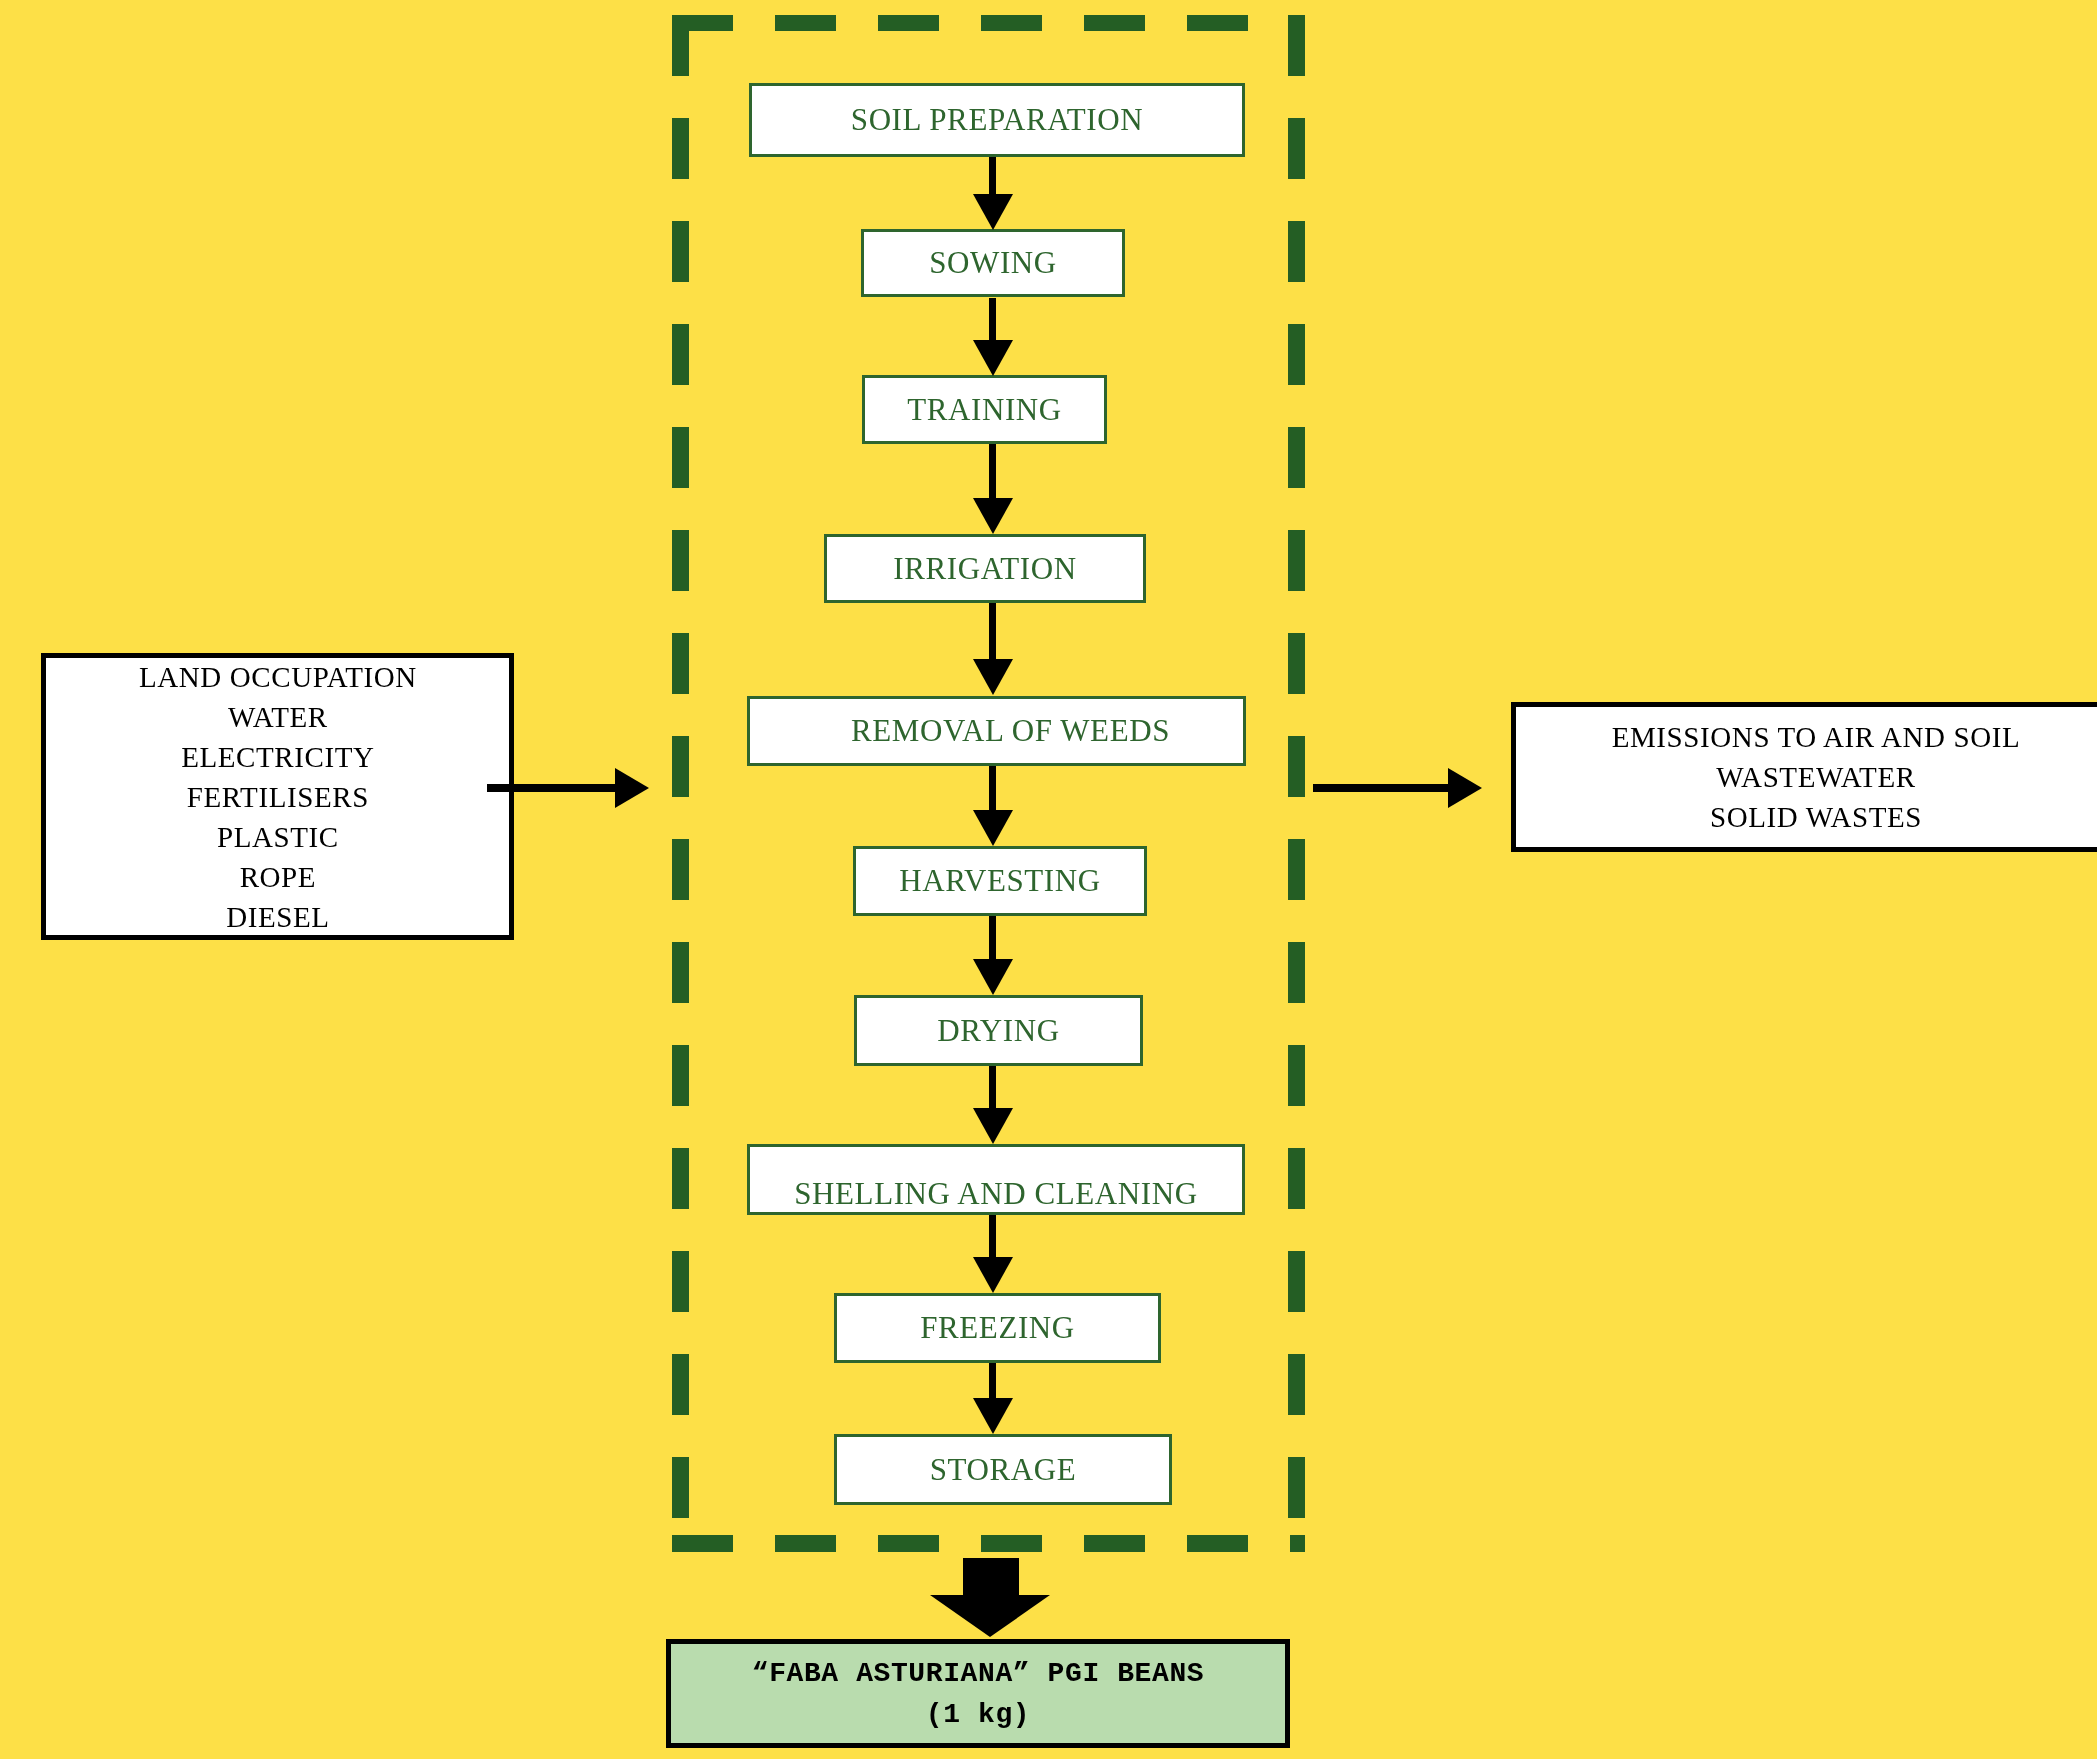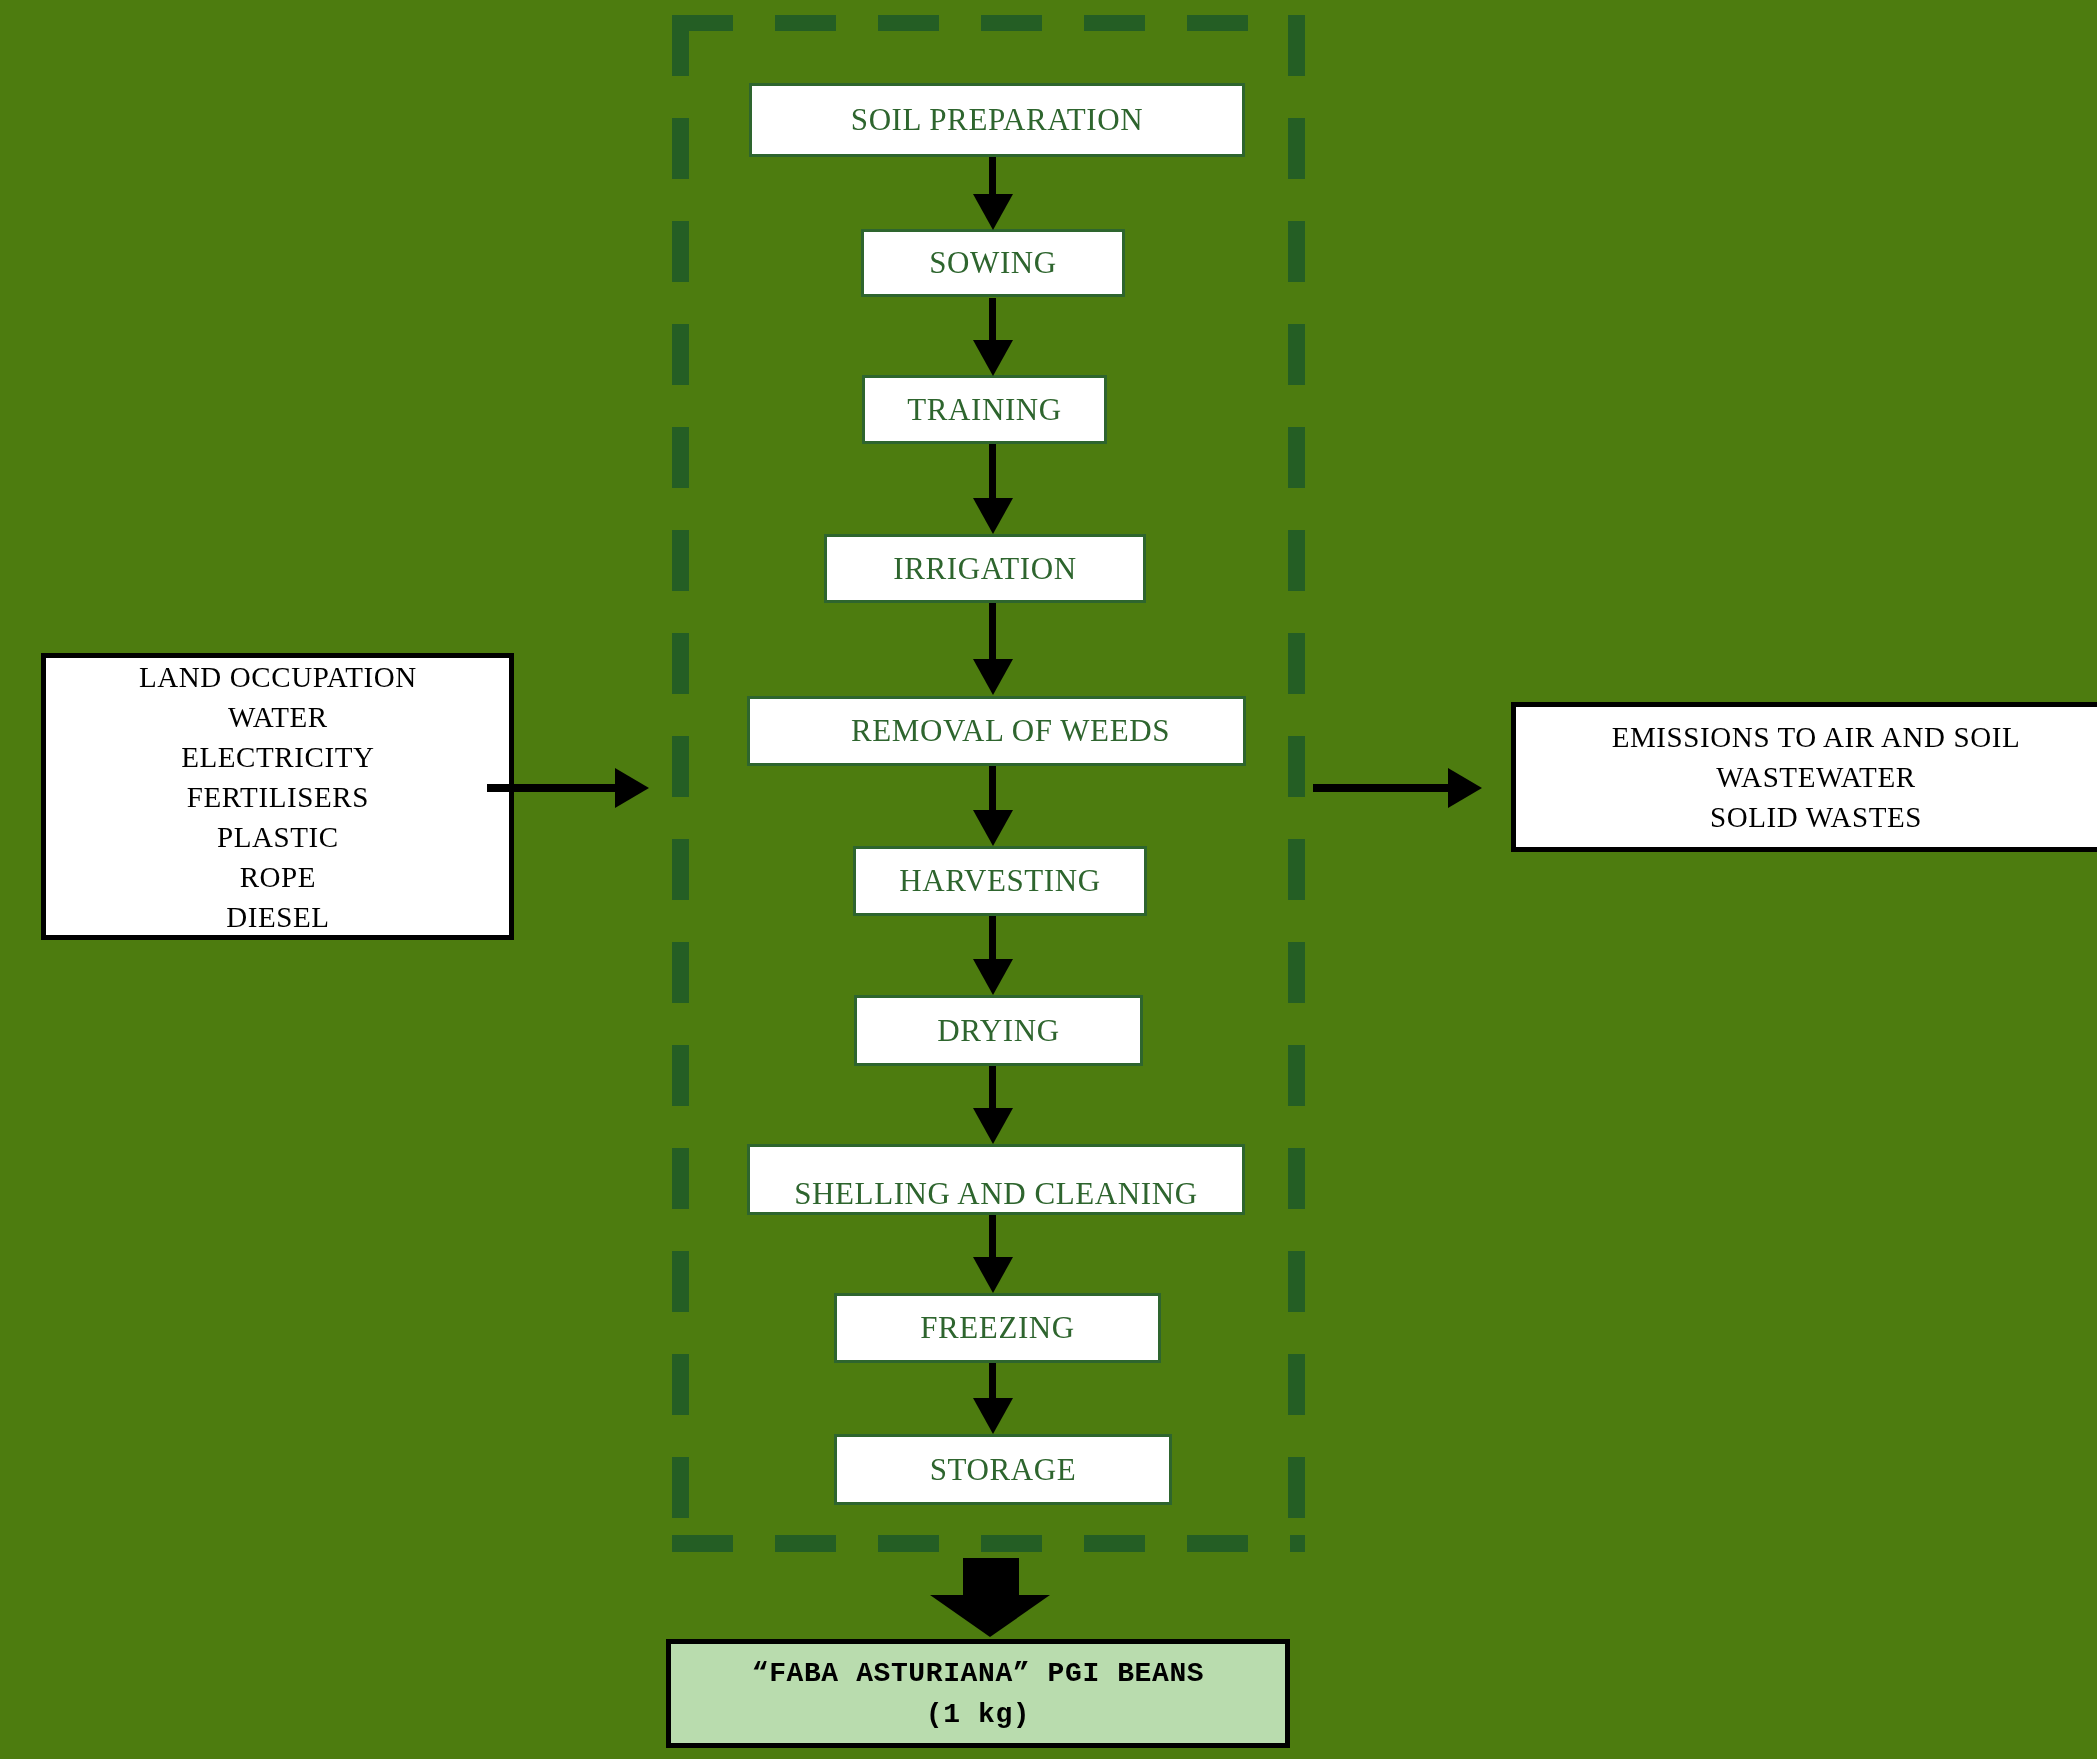--- a/index.html
+++ b/index.html
@@ -4,21 +4,21 @@
 <style>
   html, body {
     margin: 0;
     padding: 0;
     background: #ffffff;
   }
   .canvas {
     position: relative;
     width: 2097px;
     height: 1759px;
-    background: #4d7c0f;
+    background: #fde047;
     font-family: "Liberation Serif", "DejaVu Serif", serif;
     overflow: hidden;
   }
 
   
   .dash-edge { position: absolute; }
   .dash-h {
     height: 16.6px;
     background: repeating-linear-gradient(90deg, #245e24 0 61px, transparent 61px 103px);
   }

